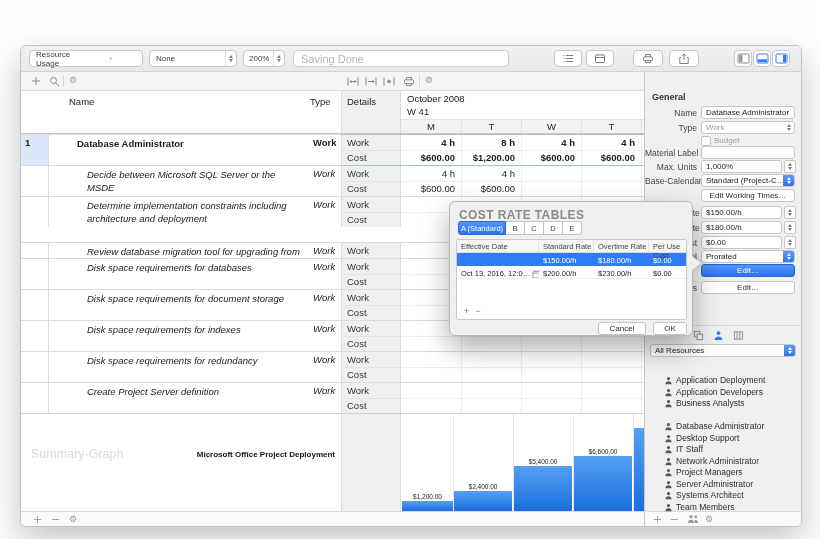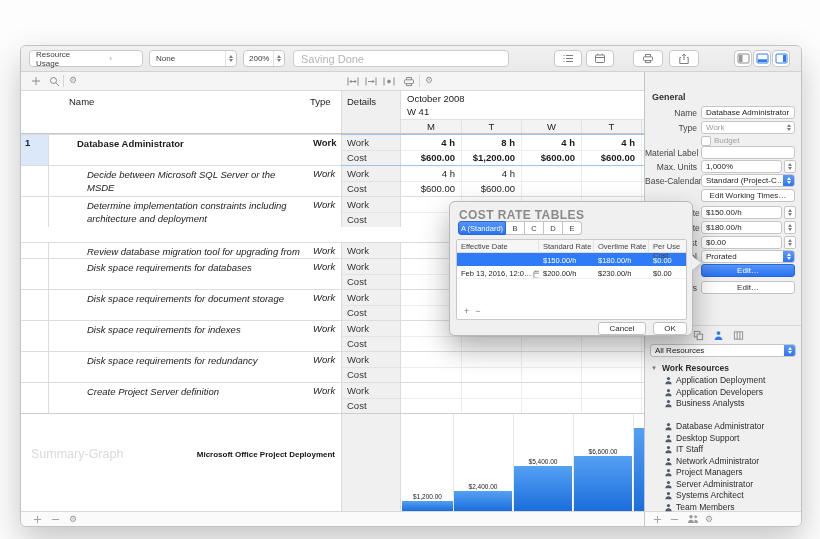--- a/index.html
+++ b/index.html
@@ -673,24 +673,20 @@
     </div>
 
     <div class="ifld" style="left:5px;top:272px;width:146px;padding-right:0;">
       <span>All Resources</span>
       <span class="capb">
           <span class="tu w"></span>
           <span class="td w"></span>
         </span>
     </div>
 
-    <div class="ritem" style="top:291px;font-weight:bold;">
-      <span style="position:absolute;left:6px;top:2px;font-size:6px;color:#7a7a7a;">▼</span>
-      <span style="position:absolute;left:17px;">Work Resources</span>
-    </div>
 
     <div class="ritem" style="top:303px;">
         <span class="ic" style="left:19px;top:1px;">
           <svg width="9" height="9" viewBox="0 0 12 12">
             <g fill="#4d5a68">
               <circle cx="6" cy="3.4" r="2.1"></circle>
               <path d="M1.8 11c0-2.6 1.9-4 4.2-4s4.2 1.4 4.2 4z"></path>
             </g>
           </svg>
         </span>
@@ -825,21 +821,21 @@
         <div class="dhc c4" style="border-right:none;">Per Use Cost</div>
       </div>
       <div class="drow sel">
         <div class="dc c1"></div>
         <div class="dc c2">$150.00/h</div>
         <div class="dc c3">$180.00/h</div>
         <div class="dc c4">$0.00</div>
       </div>
       <div class="drow">
         <div class="dc c1">
-          <span style="margin-right:2px;">Feb 13, 2016, 12:0…</span>
+          <span style="margin-right:2px;">Oct 13, 2016, 12:0…</span>
           <svg width="9" height="9" viewBox="0 0 10 10" style="margin-top:1px;flex:none;">
               <g fill="none" stroke="#8a8a8a">
                 <rect x="1" y="1.5" width="8" height="7.5" rx="1"></rect>
                 <path d="M1 3.5h8M3 1.5V.5M7 1.5V.5"></path>
               </g>
             </svg>
         </div>
         <div class="dc c2">$200.00/h</div>
         <div class="dc c3">$230.00/h</div>
         <div class="dc c4">$0.00</div>

